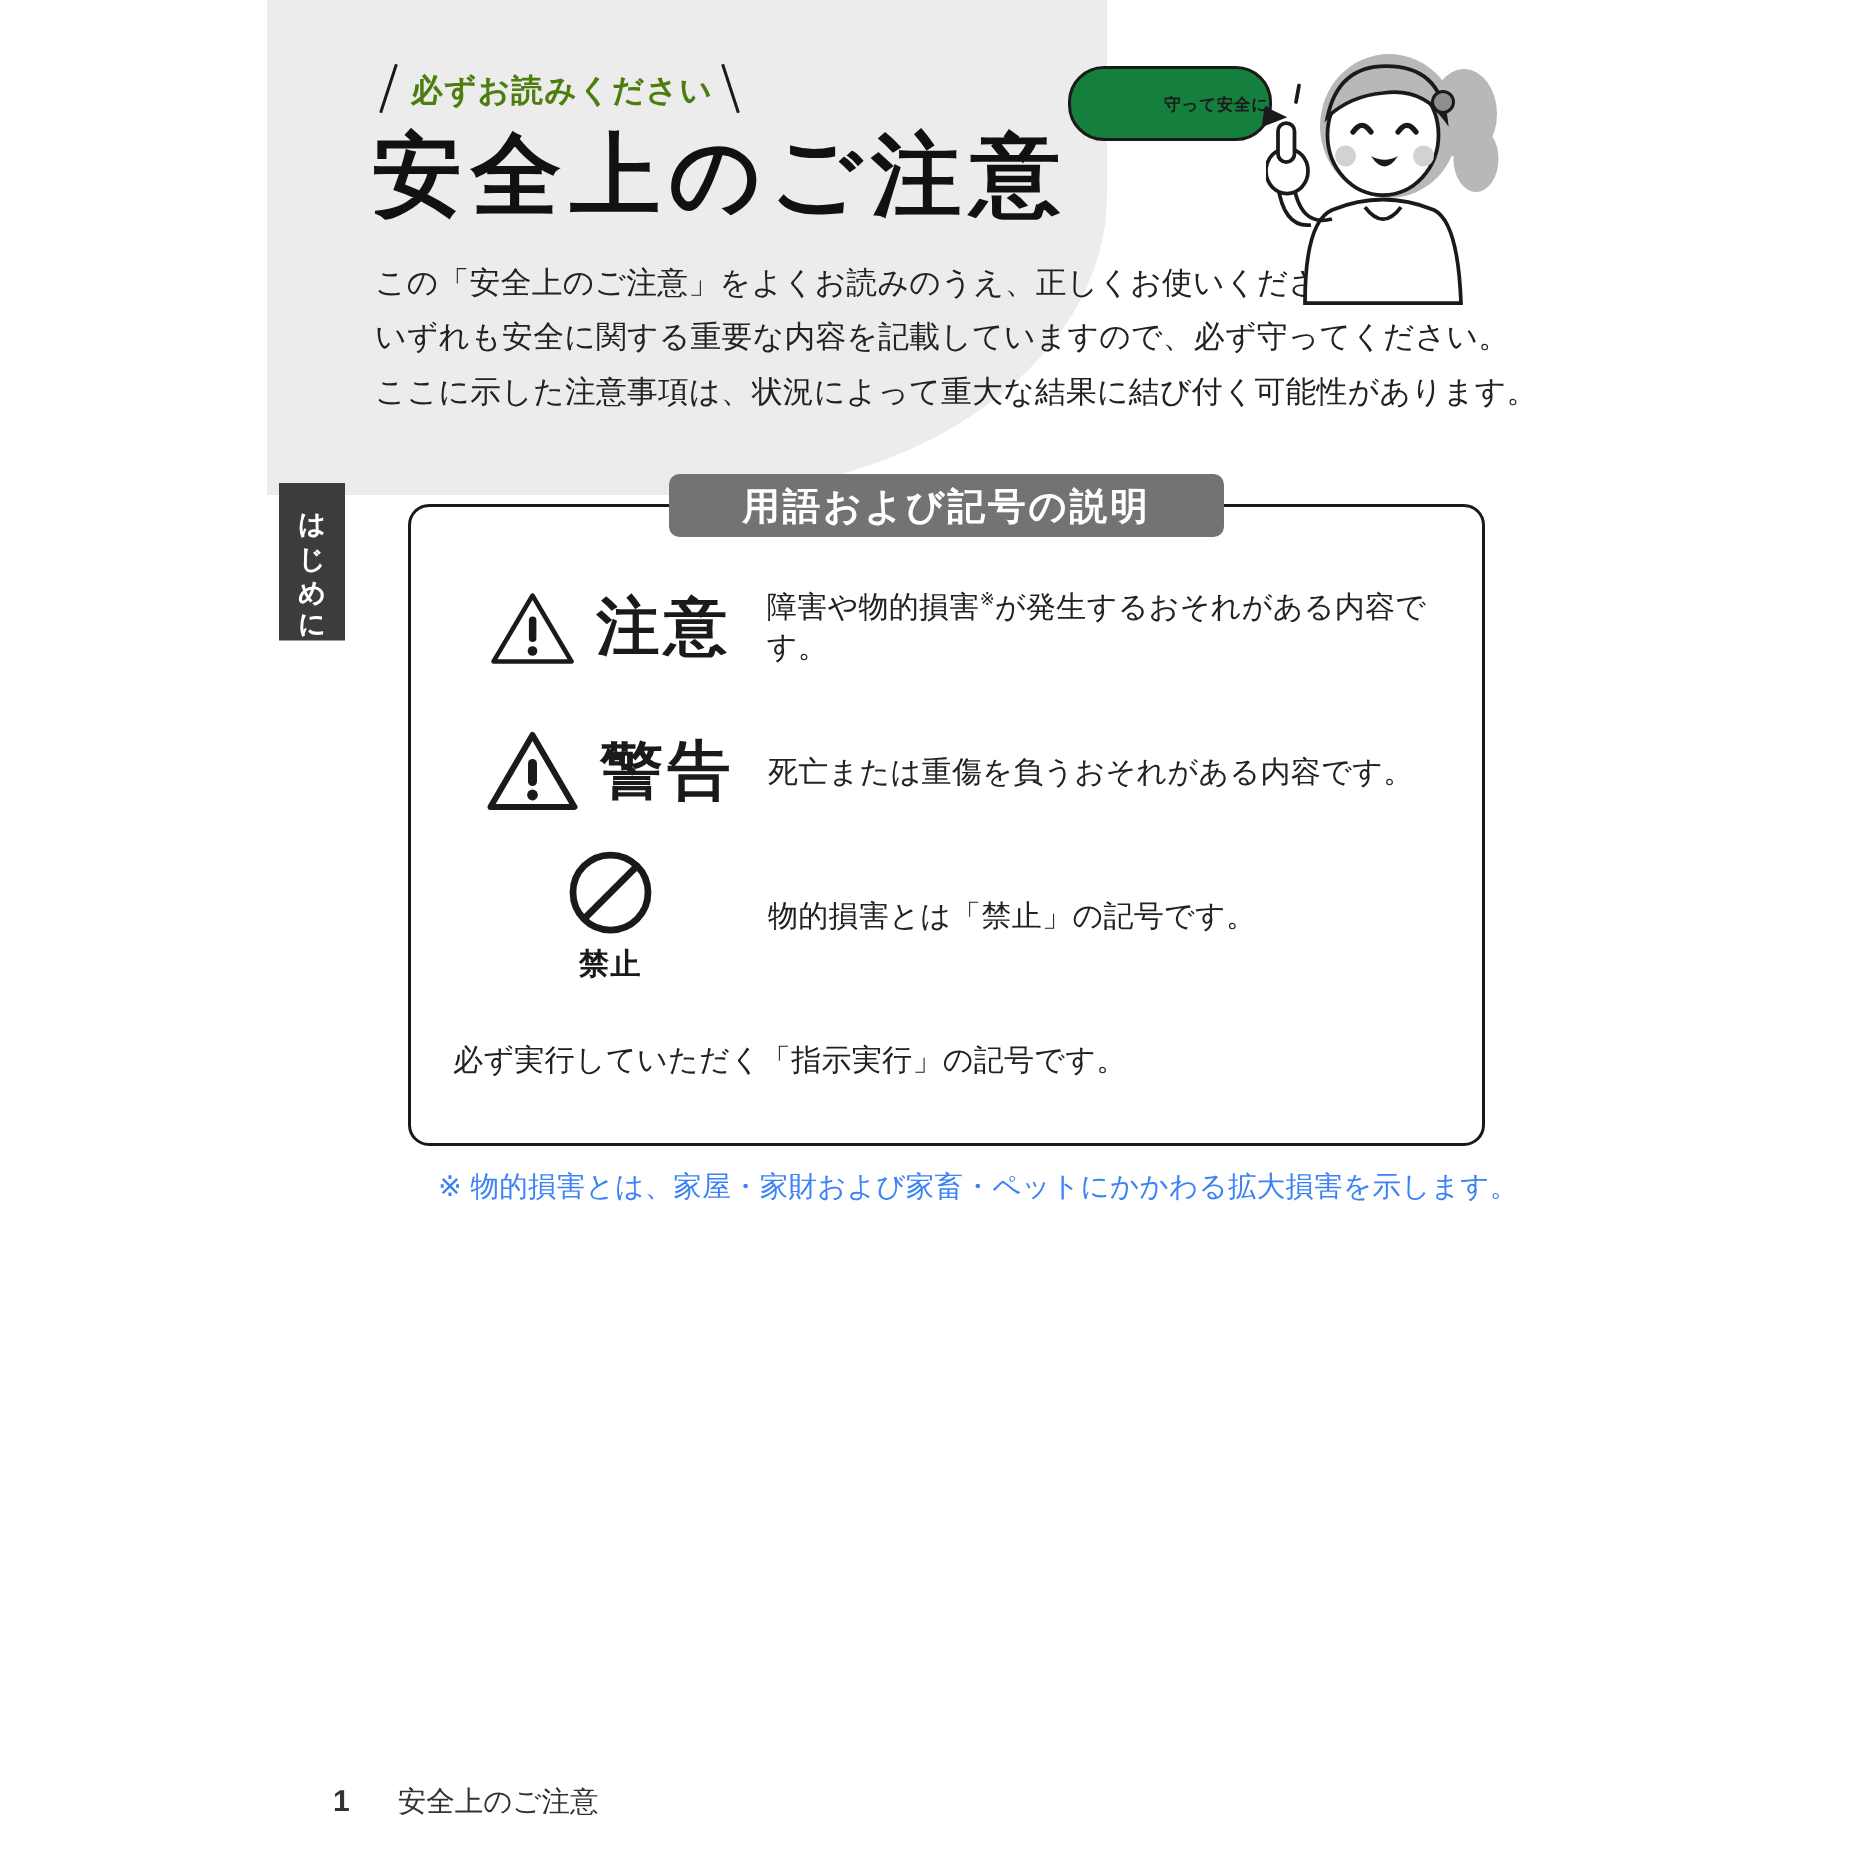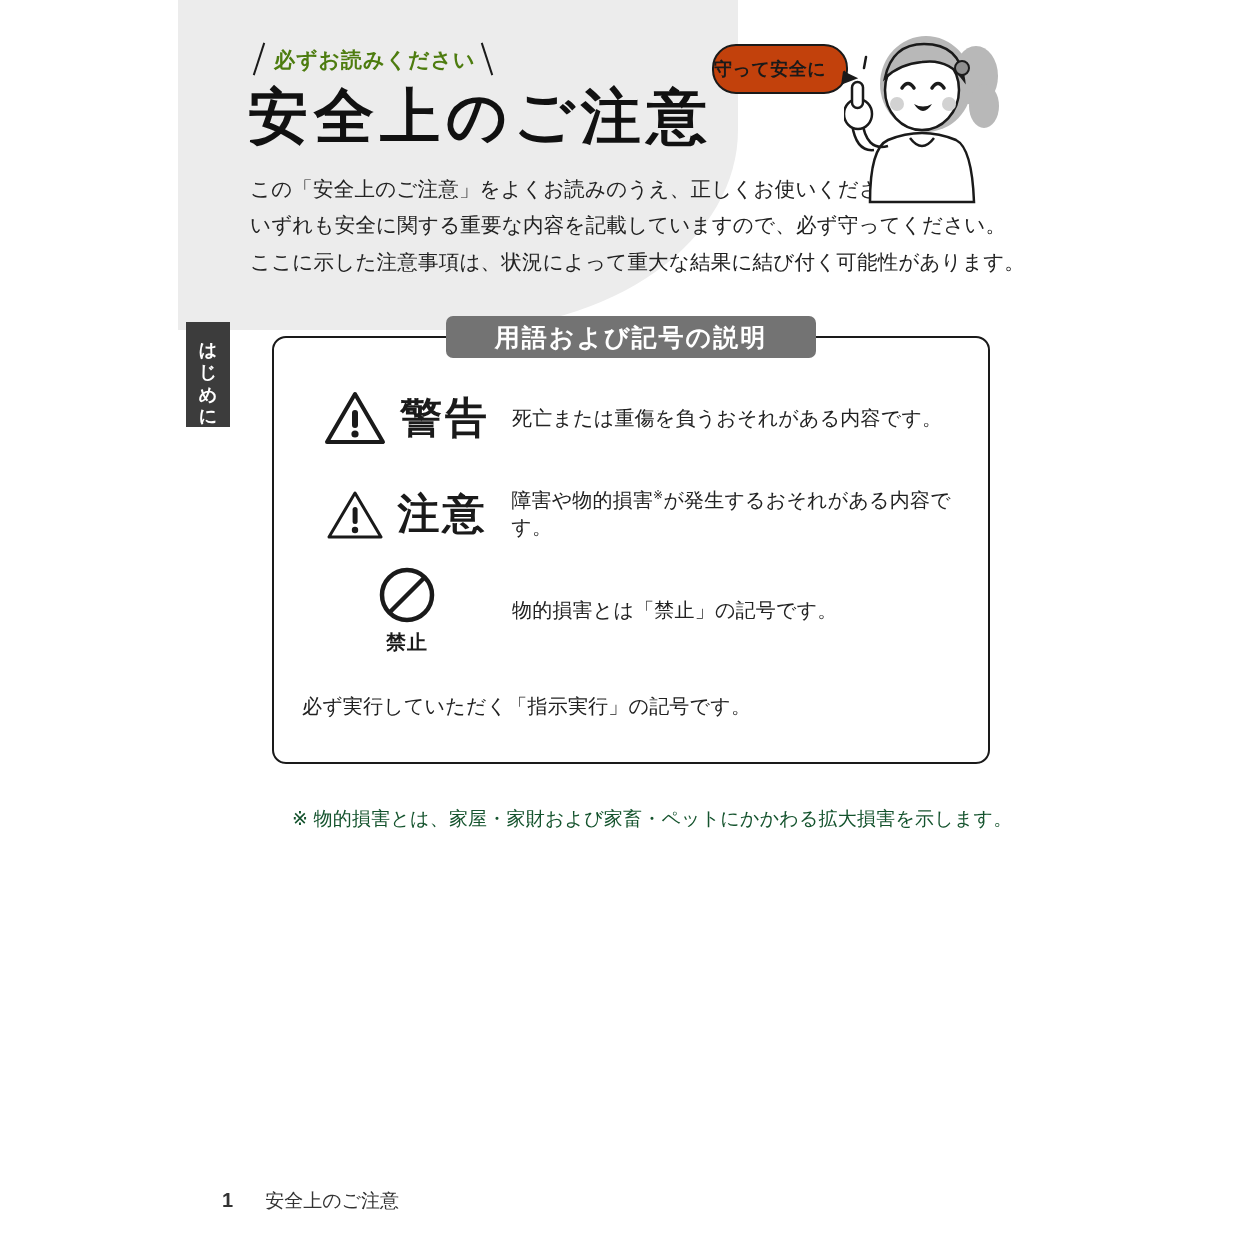--- a/index.html
+++ b/index.html
@@ -95,25 +95,25 @@
     height: 180px;
   }
   .bubble {
     position: absolute;
     left: 0;
     top: 16px;
     width: 132px;
     height: 46px;
     border: 2.5px solid #1a1a1a;
     border-radius: 24px;
-    background: #c2410c;
-    display: flex;
-    align-items: center;
-    justify-content: flex-start;
-    font-size: 18px;
+    background: #15803d;
+    display: flex;
+    align-items: center;
+    justify-content: flex-end;
+    font-size: 11px;
     font-weight: bold;
     letter-spacing: 0.5px;
   }
   .bubble:after {
     content: "";
     position: absolute;
     right: -12px;
     top: 26px;
     width: 0; height: 0;
     border-left: 16px solid #1a1a1a;
@@ -212,23 +212,23 @@
     font-size: 20px;
     color: #222;
     letter-spacing: 0.2px;
   }
   .term-desc sup { font-size: 12px; }
 
   
   .footnote {
     position: absolute;
     left: 292px;
-    top: 806px;
+    top: 778px;
     font-size: 19px;
-    color: #14532d;
+    color: #3b82f6;
     letter-spacing: 0.2px;
   }
 
   
   .footer {
     position: absolute;
     left: 222px;
     top: 1188px;
     display: flex;
     align-items: baseline;
@@ -301,51 +301,51 @@
   <div class="side-tab">
     <span>はじめに</span>
   </div>
 
   <div class="terms-box"></div>
   <div class="terms-heading">
     <span>用語および記号の説明</span>
   </div>
 
   <div class="terms-rows">
+
+    <div class="term-row">
+      <div class="term-sym">
+        <div class="term-sym-inline">
+          <svg width="58" height="52" viewBox="0 0 58 52">
+            <path d="M29 5 L55 49 H3 Z" fill="none" stroke="#1a1a1a" stroke-width="3" stroke-linejoin="round"></path>
+            <rect x="26.6" y="19" width="5" height="17" rx="2.5" fill="#1a1a1a"></rect>
+            <circle cx="29" cy="42" r="3.2" fill="#1a1a1a"></circle>
+          </svg>
+          <span class="sym-label-big">注意</span>
+        </div>
+      </div>
+      <div class="term-desc">障害や物的損害<sup>※</sup>が発生するおそれがある内容です。</div>
+    </div>
 
     <div class="term-row">
       <div class="term-sym">
         <div class="term-sym-inline">
           <svg width="62" height="56" viewBox="0 0 62 56">
             <path d="M31 4 L59 52 H3 Z" fill="none" stroke="#1a1a1a" stroke-width="4" stroke-linejoin="round"></path>
             <rect x="28" y="20" width="6" height="18" rx="3" fill="#1a1a1a"></rect>
             <circle cx="31" cy="44" r="3.6" fill="#1a1a1a"></circle>
           </svg>
           <span class="sym-label-big">警告</span>
         </div>
       </div>
       <div class="term-desc">死亡または重傷を負うおそれがある内容です。</div>
     </div>
 
     <div class="term-row">
       <div class="term-sym">
-        <div class="term-sym-inline">
-          <svg width="58" height="52" viewBox="0 0 58 52">
-            <path d="M29 5 L55 49 H3 Z" fill="none" stroke="#1a1a1a" stroke-width="3" stroke-linejoin="round"></path>
-            <rect x="26.6" y="19" width="5" height="17" rx="2.5" fill="#1a1a1a"></rect>
-            <circle cx="29" cy="42" r="3.2" fill="#1a1a1a"></circle>
-          </svg>
-          <span class="sym-label-big">注意</span>
-        </div>
-      </div>
-      <div class="term-desc">障害や物的損害<sup>※</sup>が発生するおそれがある内容です。</div>
-    </div>
-
-    <div class="term-row">
-      <div class="term-sym">
         <svg width="60" height="60" viewBox="0 0 60 60">
           <circle cx="30" cy="30" r="25" fill="none" stroke="#1a1a1a" stroke-width="4.5"></circle>
           <line x1="12" y1="48" x2="48" y2="12" stroke="#1a1a1a" stroke-width="4.5"></line>
         </svg>
         <span class="sym-caption">禁止</span>
       </div>
       <div class="term-desc">物的損害とは「禁止」の記号です。</div>
     </div>
 
     <div class="term-row">

